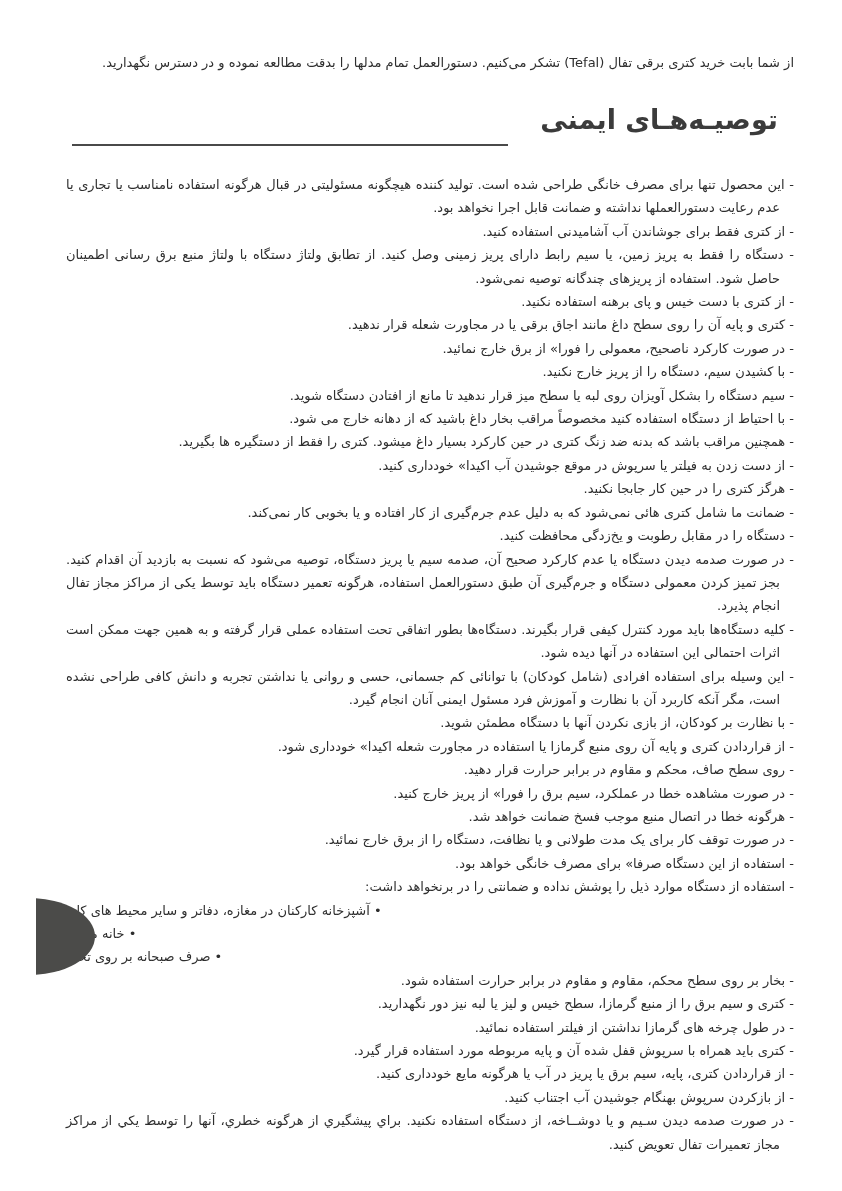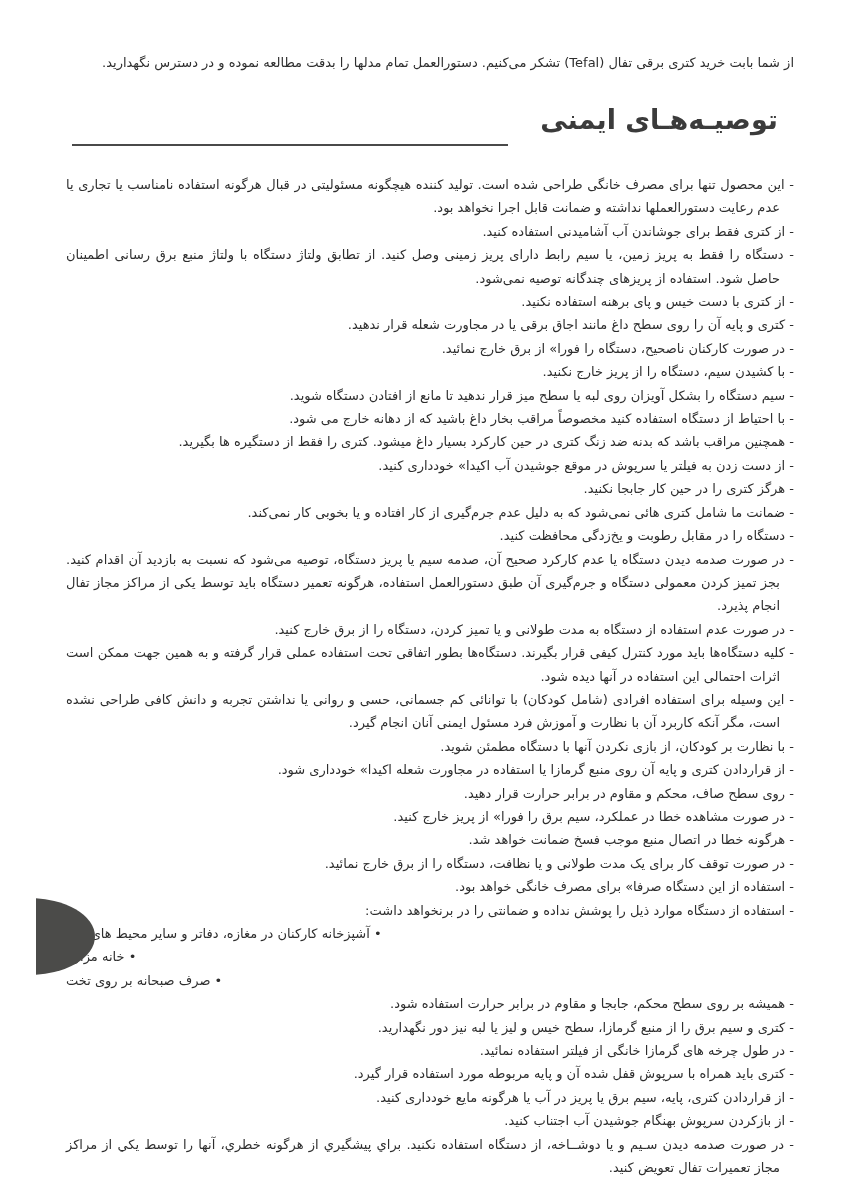--- a/index.html
+++ b/index.html
@@ -108,21 +108,21 @@
 
   <div class="item">
     <span class="marker">-</span><span class="item-text">از کتری با دست خیس و پای برهنه استفاده نکنید.</span>
   </div>
 
   <div class="item">
     <span class="marker">-</span><span class="item-text">کتری و پایه آن را روی سطح داغ مانند اجاق برقی یا در مجاورت شعله قرار ندهید.</span>
   </div>
 
   <div class="item">
-    <span class="marker">-</span><span class="item-text">در صورت کارکنان ناصحیح، دستگاه را فورا» از برق خارج نمائید.</span>
+    <span class="marker">-</span><span class="item-text">در صورت کارکرد ناصحیح، معمولی را فورا» از برق خارج نمائید.</span>
   </div>
 
   <div class="item">
     <span class="marker">-</span><span class="item-text">با کشیدن سیم، دستگاه را از پریز خارج نکنید.</span>
   </div>
 
   <div class="item">
     <span class="marker">-</span><span class="item-text">سیم دستگاه را بشکل آویزان روی لبه یا سطح میز قرار ندهید تا مانع از افتادن دستگاه شوید.</span>
   </div>
 
@@ -147,23 +147,20 @@
   </div>
 
   <div class="item">
     <span class="marker">-</span><span class="item-text">دستگاه را در مقابل رطوبت و یخ‌زدگی محافظت کنید.</span>
   </div>
 
   <div class="item">
     <span class="marker">-</span><span class="item-text">در صورت صدمه دیدن دستگاه یا عدم کارکرد صحیح آن، صدمه سیم یا پریز دستگاه، توصیه می‌شود که نسبت به بازدید آن اقدام کنید. بجز تمیز کردن معمولی دستگاه و جرم‌گیری آن طبق دستورالعمل استفاده، هرگونه تعمیر دستگاه باید توسط یکی از مراکز مجاز تفال انجام پذیرد.</span>
   </div>
 
-  <div class="item">
-    <span class="marker">-</span><span class="item-text">در صورت عدم استفاده از دستگاه به مدت طولانی و یا تمیز کردن، دستگاه را از برق خارج کنید.</span>
-  </div>
 
   <div class="item">
     <span class="marker">-</span><span class="item-text">کلیه دستگاه‌ها باید مورد کنترل کیفی قرار بگیرند. دستگاه‌ها بطور اتفاقی تحت استفاده عملی قرار گرفته و به همین جهت ممکن است اثرات احتمالی این استفاده در آنها دیده شود.</span>
   </div>
 
   <div class="item">
     <span class="marker">-</span><span class="item-text">این وسیله برای استفاده افرادی (شامل کودکان) با توانائی کم جسمانی، حسی و روانی یا نداشتن تجربه و دانش کافی طراحی نشده است، مگر آنکه کاربرد آن با نظارت و آموزش فرد مسئول ایمنی آنان انجام گیرد.</span>
   </div>
 
   <div class="item">
@@ -205,29 +202,29 @@
   <div class="item sub">
     <span class="marker">•</span><span class="item-text">خانه مزارع</span>
   </div>
 
 
   <div class="item sub">
     <span class="marker">•</span><span class="item-text">صرف صبحانه بر روی تخت</span>
   </div>
 
   <div class="item">
-    <span class="marker">-</span><span class="item-text">همیشه بر روی سطح محکم، جابجا و مقاوم در برابر حرارت استفاده شود.</span>
+    <span class="marker">-</span><span class="item-text">بخار بر روی سطح محکم، مقاوم و مقاوم در برابر حرارت استفاده شود.</span>
   </div>
 
   <div class="item">
     <span class="marker">-</span><span class="item-text">کتری و سیم برق را از منبع گرمازا، سطح خیس و لیز یا لبه نیز دور نگهدارید.</span>
   </div>
 
   <div class="item">
-    <span class="marker">-</span><span class="item-text">در طول چرخه های گرمازا خانگی از فیلتر استفاده نمائید.</span>
+    <span class="marker">-</span><span class="item-text">در طول چرخه های گرمازا نداشتن از فیلتر استفاده نمائید.</span>
   </div>
 
   <div class="item">
     <span class="marker">-</span><span class="item-text">کتری باید همراه با سرپوش قفل شده آن و پایه مربوطه مورد استفاده قرار گیرد.</span>
   </div>
 
   <div class="item">
     <span class="marker">-</span><span class="item-text">از قراردادن کتری، پایه، سیم برق یا پریز در آب یا هرگونه مایع خودداری کنید.</span>
   </div>
 

